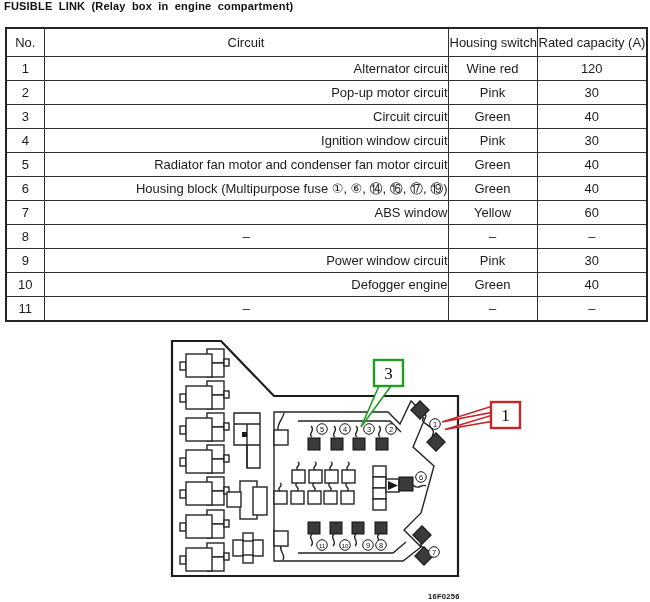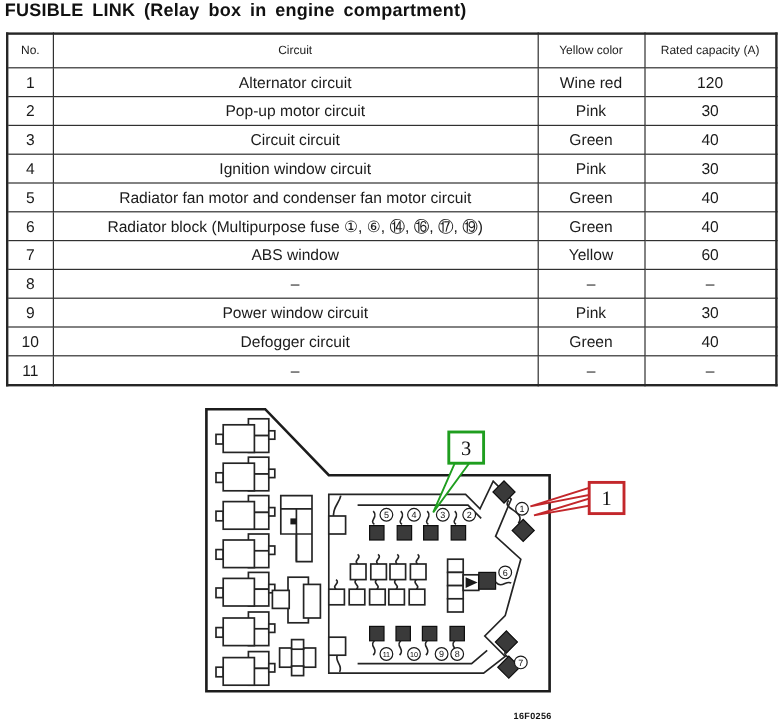--- a/index.html
+++ b/index.html
@@ -1,33 +1,33 @@
 <!DOCTYPE html>
 <html><head>
 <meta charset="utf-8">
 <style>
   html,body{margin:0;padding:0;}
   body{
     width:650px;height:602px;position:relative;background:#fff;color:#151515;
     font-family:"Liberation Sans","DejaVu Sans",sans-serif;overflow:hidden;
   }
   .title{
-    position:absolute;left:4px;top:0;font-size:15px;font-weight:bold;
+    position:absolute;left:4px;top:0;font-size:11px;font-weight:bold;
     letter-spacing:.2px;word-spacing:3px;white-space:nowrap;color:#111;
   }
   table.flt{
     position:absolute;left:5px;top:27px;width:641px;border-collapse:collapse;
     table-layout:fixed;font-size:13px;color:#1b1b1b;
     border:2px solid #262626;
   }
   table.flt th,table.flt td{border:1px solid #303030;overflow:hidden;white-space:nowrap;}
-  table.flt th{font-weight:normal;font-size:10px;height:25px;text-align:center;}
+  table.flt th{font-weight:normal;font-size:13px;height:25px;text-align:center;}
   table.flt td{height:23px;padding:0;}
   td.c-no,td.c-housing,td.c-cap{text-align:center;}
-  td.c-circuit{text-align:center;padding-left:12px;}
+  td.c-circuit{text-align:right;padding-left:12px;}
   td.c-circuit.dash{text-align:center;padding-left:0;}
   svg.diagram{position:absolute;left:0;top:330px;}
   .w{fill:#fff;stroke:#242424;stroke-width:1.4;}
   .dk{fill:#3a3a3a;stroke:#0e0e0e;stroke-width:1;}
   .ln{fill:none;stroke:#242424;stroke-width:1.4;}
   .outer{fill:#fff;stroke:#1c1c1c;stroke-width:2.2;}
   .badge-circle{fill:#fff;stroke:#1a1a1a;stroke-width:1;}
   .badge-text{text-anchor:middle;fill:#111;font-family:"Liberation Sans","DejaVu Sans",sans-serif;}
   .callout-box{fill:#fff;stroke-width:2.4;}
   .callout-tri{fill:#fff;stroke-width:1.6;}
@@ -44,21 +44,21 @@
   <colgroup>
     <col style="width:38px">
       <col style="width:404px">
       <col style="width:89px">
       <col style="width:110px">
   </colgroup>
   <thead>
     <tr>
       <th>No.</th>
       <th>Circuit</th>
-      <th>Yellow color</th>
+      <th>Housing switch</th>
       <th>Rated capacity (A)</th>
     </tr>
   </thead>
   <tbody>
       <tr>
         <td class="c-no">1</td>
         <td class="c-circuit">Alternator circuit</td>
         <td class="c-housing">Wine red</td>
         <td class="c-cap">120</td>
       </tr>
@@ -81,21 +81,21 @@
         <td class="c-cap">30</td>
       </tr>
       <tr>
         <td class="c-no">5</td>
         <td class="c-circuit">Radiator fan motor and condenser fan motor circuit</td>
         <td class="c-housing">Green</td>
         <td class="c-cap">40</td>
       </tr>
       <tr>
         <td class="c-no">6</td>
-        <td class="c-circuit">Radiator block (Multipurpose fuse ①, ⑥, ⑭, ⑯, ⑰, ⑲)</td>
+        <td class="c-circuit">Housing block (Multipurpose fuse ①, ⑥, ⑭, ⑯, ⑰, ⑲)</td>
         <td class="c-housing">Green</td>
         <td class="c-cap">40</td>
       </tr>
       <tr>
         <td class="c-no">7</td>
         <td class="c-circuit">ABS window</td>
         <td class="c-housing">Yellow</td>
         <td class="c-cap">60</td>
       </tr>
       <tr>
@@ -105,21 +105,21 @@
         <td class="c-cap">–</td>
       </tr>
       <tr>
         <td class="c-no">9</td>
         <td class="c-circuit">Power window circuit</td>
         <td class="c-housing">Pink</td>
         <td class="c-cap">30</td>
       </tr>
       <tr>
         <td class="c-no">10</td>
-        <td class="c-circuit">Defogger circuit</td>
+        <td class="c-circuit">Defogger engine</td>
         <td class="c-housing">Green</td>
         <td class="c-cap">40</td>
       </tr>
       <tr>
         <td class="c-no">11</td>
         <td class="c-circuit dash">–</td>
         <td class="c-housing">–</td>
         <td class="c-cap">–</td>
       </tr>
     </tbody>

